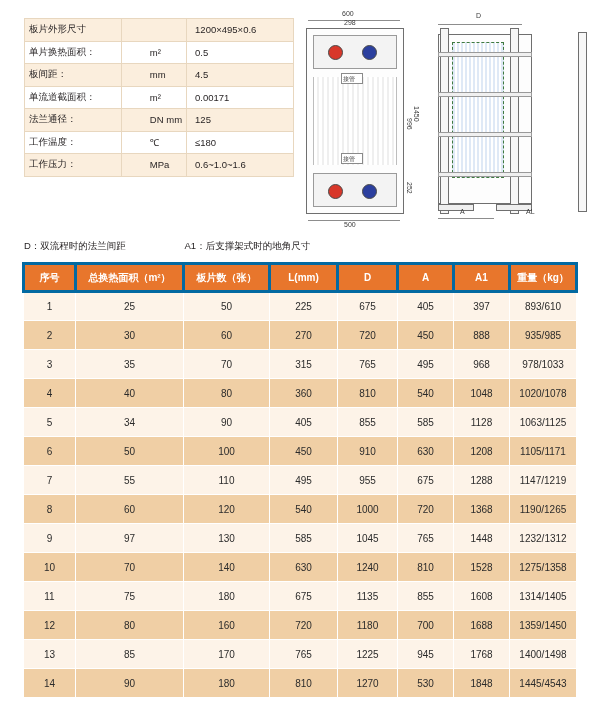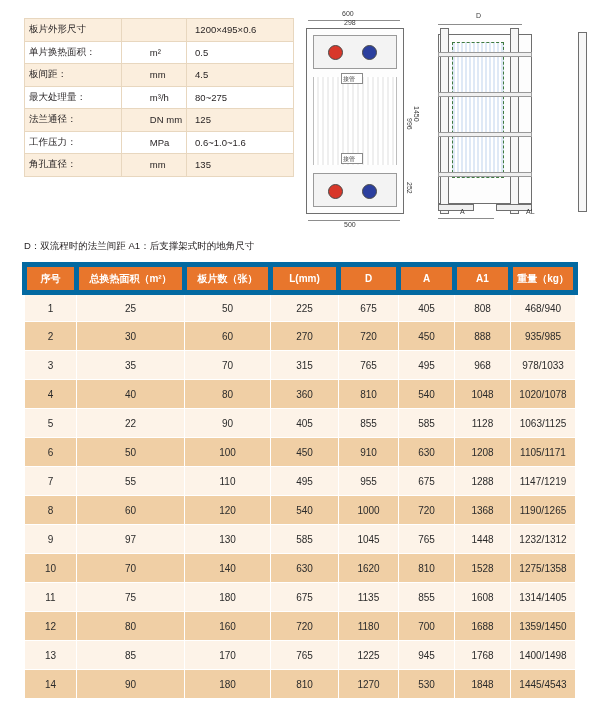--- a/index.html
+++ b/index.html
@@ -124,37 +124,37 @@
     background: #efefef;
   }
 
   
   .notes {
     position: absolute;
     left: 24px; top: 240px;
     font-size: 9.5px;
     color: #231f20;
   }
-  .notes .note2 { }
+  .notes .note2 { margin-left: 56px; }
 
   
   .data-table {
     position: absolute;
     left: 22px; top: 262px;
     width: 556px;
     border-collapse: collapse;
     font-size: 10px;
     text-align: center;
   }
   .data-table th {
     background: #e8762c;
     color: #ffffff;
     font-weight: bold;
     height: 28px;
-    border: 5px solid #0369a1;
+    border: 3px solid #0369a1;
     font-size: 10px;
     white-space: nowrap;
   }
   .data-table td {
     height: 29px;
     border: 1px solid #ffffff;
     vertical-align: middle;
     white-space: nowrap;
     color: #2b2b2b;
   }
@@ -177,38 +177,38 @@
         <td class="label">单片换热面积：</td>
         <td class="unit">m²</td>
         <td class="value">0.5</td>
       </tr>
       <tr>
         <td class="label">板间距：</td>
         <td class="unit">mm</td>
         <td class="value">4.5</td>
       </tr>
       <tr>
-        <td class="label">最大处理量：</td>
-        <td class="unit">m³/h</td>
-        <td class="value">80~275</td>
+        <td class="label">单流道截面积：</td>
+        <td class="unit">m²</td>
+        <td class="value">0.00171</td>
       </tr>
       <tr>
         <td class="label">法兰通径：</td>
         <td class="unit">DN mm</td>
         <td class="value">125</td>
       </tr>
       <tr>
+        <td class="label">工作温度：</td>
+        <td class="unit">℃</td>
+        <td class="value">≤180</td>
+      </tr>
+      <tr>
         <td class="label">工作压力：</td>
         <td class="unit">MPa</td>
         <td class="value">0.6~1.0~1.6</td>
-      </tr>
-      <tr>
-        <td class="label">角孔直径：</td>
-        <td class="unit">mm</td>
-        <td class="value">135</td>
       </tr>
     </tbody>
   </table>
 
   <div class="drawings">
 
     <div class="dwg-label" style="left:42px; top:4px;">600</div>
     <div class="dim-line" style="left:8px; top:14px; width:92px; height:1px;"></div>
     <div class="dwg-label" style="left:44px; top:13px;">298</div>
 
@@ -276,22 +276,22 @@
       </tr>
     </thead>
     <tbody>
       <tr>
         <td>1</td>
         <td>25</td>
         <td>50</td>
         <td>225</td>
         <td>675</td>
         <td>405</td>
-        <td>808</td>
-        <td>468/940</td>
+        <td>397</td>
+        <td>893/610</td>
       </tr>
       <tr>
         <td>2</td>
         <td>30</td>
         <td>60</td>
         <td>270</td>
         <td>720</td>
         <td>450</td>
         <td>888</td>
         <td>935/985</td>
@@ -311,21 +311,21 @@
         <td>40</td>
         <td>80</td>
         <td>360</td>
         <td>810</td>
         <td>540</td>
         <td>1048</td>
         <td>1020/1078</td>
       </tr>
       <tr>
         <td>5</td>
-        <td>22</td>
+        <td>34</td>
         <td>90</td>
         <td>405</td>
         <td>855</td>
         <td>585</td>
         <td>1128</td>
         <td>1063/1125</td>
       </tr>
       <tr>
         <td>6</td>
         <td>50</td>
@@ -364,21 +364,21 @@
         <td>1045</td>
         <td>765</td>
         <td>1448</td>
         <td>1232/1312</td>
       </tr>
       <tr>
         <td>10</td>
         <td>70</td>
         <td>140</td>
         <td>630</td>
-        <td>1620</td>
+        <td>1240</td>
         <td>810</td>
         <td>1528</td>
         <td>1275/1358</td>
       </tr>
       <tr>
         <td>11</td>
         <td>75</td>
         <td>180</td>
         <td>675</td>
         <td>1135</td>

